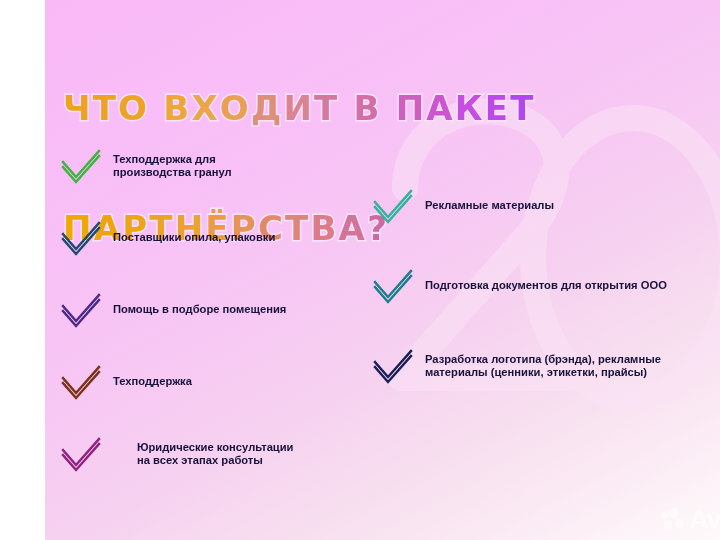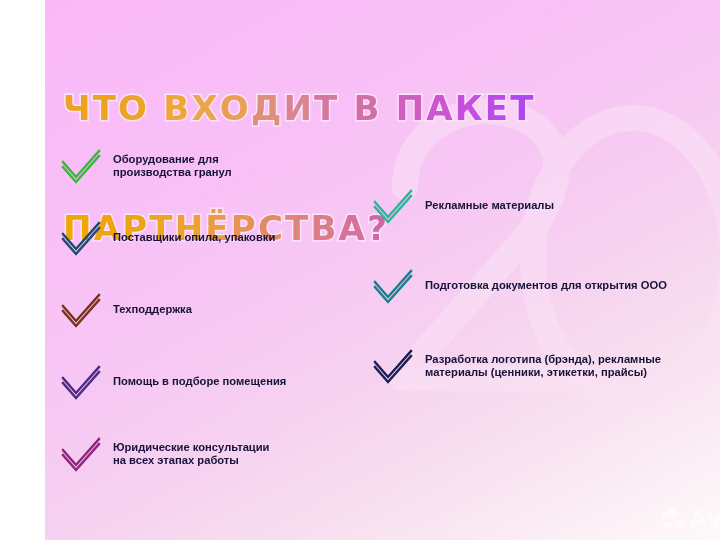--- a/index.html
+++ b/index.html
@@ -73,21 +73,21 @@
   .row .tick svg{display:block;width:44px;height:40px;}
   .row .txt{
     font-family:"Liberation Sans","DejaVu Sans",sans-serif;
     font-weight:700;
     font-size:11.2px;
     line-height:13.5px;
     color:#16123a;
     white-space:pre-line;
   }
   .col-left .row{margin-bottom:32px;}
-  .col-left .row:last-child{margin-bottom:0;}
+  .col-left .row:last-child{margin-bottom:0;gap:24px;}
   .col-right .row{margin-bottom:40px;}
   .col-right .row:last-child{margin-bottom:0;}
   .row.justify .txt{text-align:justify;}
 </style>
 </head>
 <body>
 
 <div id="poster">
 
   <div class="wm-wrap">
@@ -105,49 +105,49 @@
   </div>
 
   <div class="col col-left">
       <div class="row">
         <span class="tick">
           <svg viewBox="0 0 44 40" xmlns="http://www.w3.org/2000/svg" aria-hidden="true">
             <path d="M4 16 L17 31 L40 5" fill="none" stroke="#3cb53c" stroke-width="2.4" stroke-linecap="square" stroke-linejoin="miter"></path>
             <path d="M4 16 L17 31 L40 5" fill="none" stroke="#3cb53c" stroke-width="2.4" stroke-linecap="square" stroke-linejoin="miter" transform="translate(0,5)"></path>
           </svg>
         </span>
-        <span class="txt">Оборудование для
+        <span class="txt">Техподдержка для
 производства гранул</span>
       </div>
       <div class="row">
         <span class="tick">
           <svg viewBox="0 0 44 40" xmlns="http://www.w3.org/2000/svg" aria-hidden="true">
             <path d="M4 16 L17 31 L40 5" fill="none" stroke="#1f4a6e" stroke-width="2.4" stroke-linecap="square" stroke-linejoin="miter"></path>
             <path d="M4 16 L17 31 L40 5" fill="none" stroke="#1f4a6e" stroke-width="2.4" stroke-linecap="square" stroke-linejoin="miter" transform="translate(0,5)"></path>
           </svg>
         </span>
         <span class="txt">Поставщики опила, упаковки</span>
       </div>
       <div class="row">
         <span class="tick">
           <svg viewBox="0 0 44 40" xmlns="http://www.w3.org/2000/svg" aria-hidden="true">
+            <path d="M4 16 L17 31 L40 5" fill="none" stroke="#4b2a86" stroke-width="2.4" stroke-linecap="square" stroke-linejoin="miter"></path>
+            <path d="M4 16 L17 31 L40 5" fill="none" stroke="#4b2a86" stroke-width="2.4" stroke-linecap="square" stroke-linejoin="miter" transform="translate(0,5)"></path>
+          </svg>
+        </span>
+        <span class="txt">Помощь в подборе помещения</span>
+      </div>
+      <div class="row">
+        <span class="tick">
+          <svg viewBox="0 0 44 40" xmlns="http://www.w3.org/2000/svg" aria-hidden="true">
             <path d="M4 16 L17 31 L40 5" fill="none" stroke="#7a3118" stroke-width="2.4" stroke-linecap="square" stroke-linejoin="miter"></path>
             <path d="M4 16 L17 31 L40 5" fill="none" stroke="#7a3118" stroke-width="2.4" stroke-linecap="square" stroke-linejoin="miter" transform="translate(0,5)"></path>
           </svg>
         </span>
         <span class="txt">Техподдержка</span>
-      </div>
-      <div class="row">
-        <span class="tick">
-          <svg viewBox="0 0 44 40" xmlns="http://www.w3.org/2000/svg" aria-hidden="true">
-            <path d="M4 16 L17 31 L40 5" fill="none" stroke="#4b2a86" stroke-width="2.4" stroke-linecap="square" stroke-linejoin="miter"></path>
-            <path d="M4 16 L17 31 L40 5" fill="none" stroke="#4b2a86" stroke-width="2.4" stroke-linecap="square" stroke-linejoin="miter" transform="translate(0,5)"></path>
-          </svg>
-        </span>
-        <span class="txt">Помощь в подборе помещения</span>
       </div>
       <div class="row justify">
         <span class="tick">
           <svg viewBox="0 0 44 40" xmlns="http://www.w3.org/2000/svg" aria-hidden="true">
             <path d="M4 16 L17 31 L40 5" fill="none" stroke="#91227f" stroke-width="2.4" stroke-linecap="square" stroke-linejoin="miter"></path>
             <path d="M4 16 L17 31 L40 5" fill="none" stroke="#91227f" stroke-width="2.4" stroke-linecap="square" stroke-linejoin="miter" transform="translate(0,5)"></path>
           </svg>
         </span>
         <span class="txt">Юридические   консультации
 на всех этапах работы</span>

